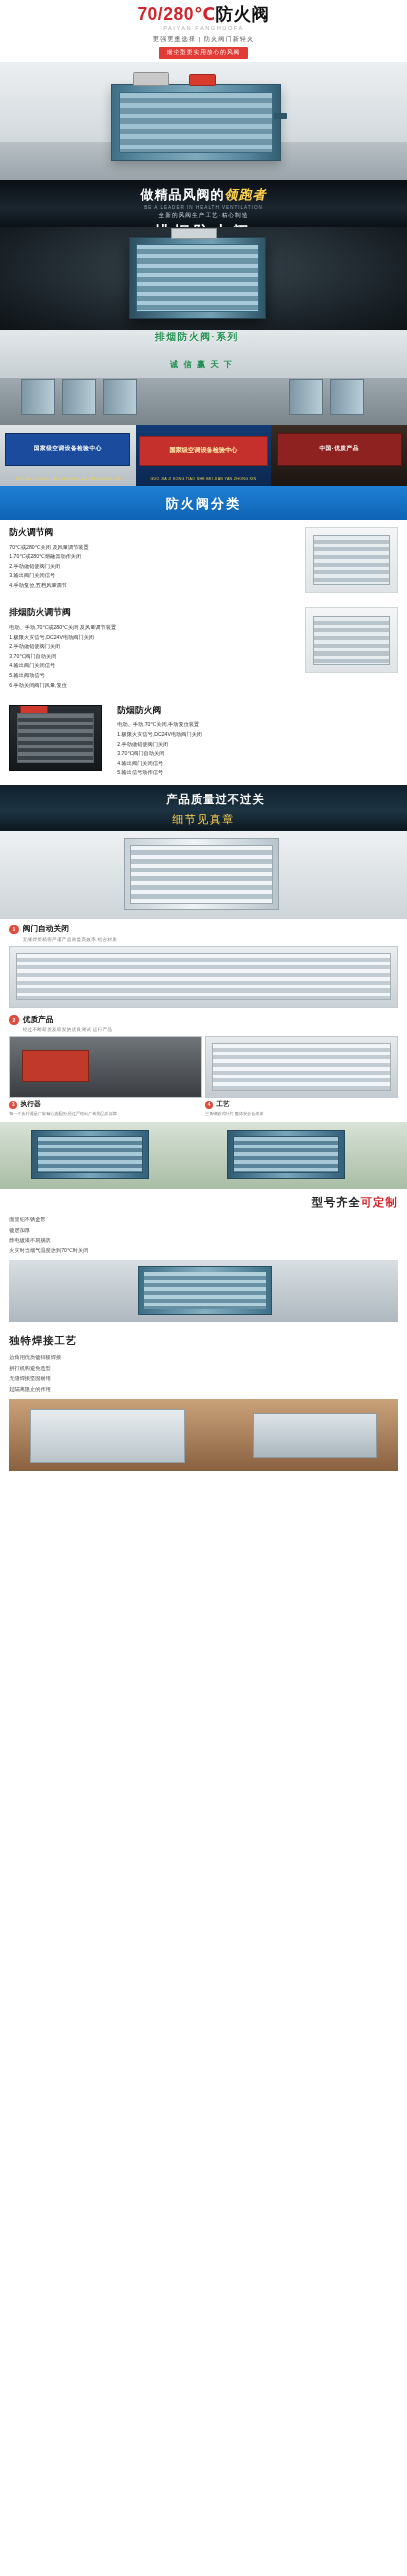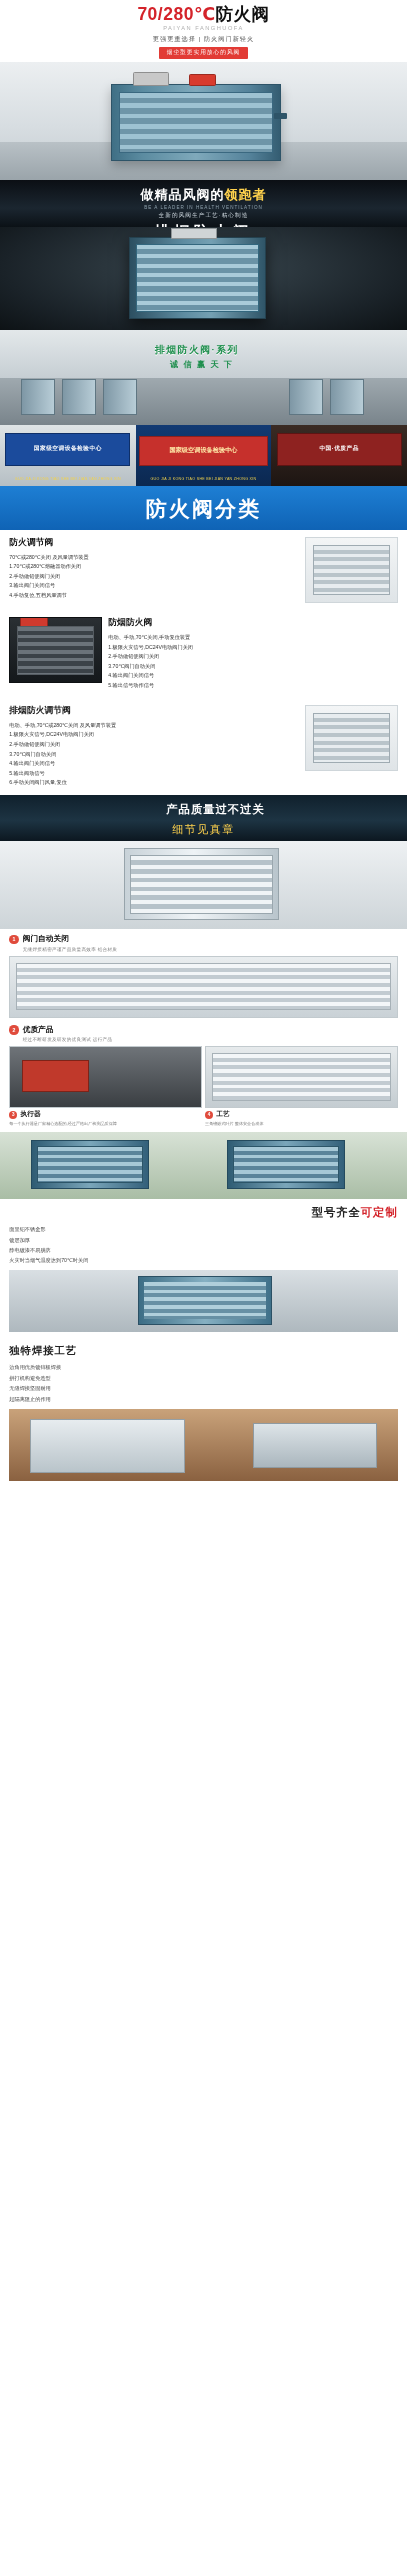--- a/index.html
+++ b/index.html
@@ -89,21 +89,21 @@
   
   .slogan {
     position: relative;
     height: 47px;
     background: linear-gradient(180deg,#0b0f14 0%,#1b2630 60%,#0b1116 100%);
     color:#fff;
     text-align:center;
     padding-top:5.2px;
   }
   .slogan .l1 { font-size: 13px; font-weight:bold; letter-spacing:1px; }
-  .slogan .l1 .accent { color:#ffd24d; }
+  .slogan .l1 .accent { color:#ffd24d;font-style:italic; }
   .slogan .en { font-size:4.6px; color:#8fa2ae; letter-spacing:1px; margin-top:1px;}
   .slogan .l2 { font-size: 5.7px; color:#cfd9e0; letter-spacing:1px; margin-top:2.6px;}
   .slogan .big { font-size: 15.5px; font-weight:bold; letter-spacing:4.1px; margin-top:2.1px; }
 
   
   .darkshot {
     position:relative; height:103px;
     background: radial-gradient(ellipse at 50% 40%, #3a4850 0%, #1a2228 70%, #0d1215 100%);
     overflow:hidden;
   }
@@ -128,21 +128,21 @@
     position:relative; height:95px;
     background: linear-gradient(180deg,#cfd6d9 0%,#b8c1c6 40%,#8e9aa1 100%);
     overflow:hidden;
   }
   .factory .wall {
     position:absolute; left:0; top:0; right:0; height:49px;
     background: linear-gradient(180deg,#e3e8ea,#c6ced3);
     border-bottom:1.5px solid #9aa5ab;
   }
   .factory .bannertext {
-    position:absolute; left:155px; top:14px;
+    position:absolute; left:155px; top:1px;
     color:#1f8f4e; font-size:9.8px; font-weight:bold; letter-spacing:1.5px;
     text-shadow:0 0.5px 0 #fff;
   }
   .factory .bannertext2 {
     position:absolute; left:170px; top:29px;
     color:#1f8f4e; font-size:8.2px; font-weight:bold; letter-spacing:1.5px;
   }
   .factory .ground {
     position:absolute; left:0; right:0; bottom:0; height:47px;
     background: linear-gradient(180deg,#9fa9af,#79848b);
@@ -173,24 +173,24 @@
     background:#c6302c; border:1px solid #8e1f1c; color:#ffe9a8;
     display:flex; align-items:center; justify-content:center;
     text-align:center; font-size:6.2px; font-weight:bold; line-height:1.4;
   }
 
   
   .bluetitle {
     background: linear-gradient(180deg,#1e7fd4 0%,#0f63b5 100%);
     color:#fff; text-align:center; padding:8.2px 0 7.2px 0;
   }
-  .bluetitle .t { font-size:21px; font-weight:bold; letter-spacing:2.1px; }
-
-  
-  .prow { display:flex; padding:7.2px 9.3px; gap:6px; align-items:flex-start; }
+  .bluetitle .t { font-size:13px; font-weight:bold; letter-spacing:2.1px; }
+
+  
+  .prow { display:flex; padding:7.2px 9.3px; gap:15px; align-items:flex-start; }
   .prow.rev { flex-direction: row-reverse; }
   .prow .txt { flex:1; }
   .prow .ptitle { font-size:8.8px; font-weight:bold; color:#111; margin-bottom:3.6px; }
   .prow .plist { font-size:5.2px; color:#333; line-height:1.85; }
   .prow .pic {
     width: 93px; height: 66px; flex:0 0 93px;
     background: linear-gradient(180deg,#f3f5f6,#dfe4e7);
     border:0.5px solid #cfd6da; position:relative; overflow:hidden;
   }
   .pic .blades {
@@ -368,56 +368,56 @@
       <div class="plist">
         <div>70℃或280℃关闭  及风量调节装置</div>
         <div>1.70℃或280℃熔融器动作关闭</div>
         <div>2.手动做铅使阀门关闭</div>
         <div>3.输出阀门关闭信号</div>
         <div>4.手动复位,五档风量调节</div>
       </div>
     </div>
   </div>
 
-  <div class="prow">
-    <div class="pic dark">
-      <div class="redmotor"></div>
-      <div class="blades"></div>
-    </div>
-    <div class="txt">
-      <div class="ptitle">防烟防火阀</div>
-      <div class="plist">
-        <div>电动、手动,70℃关闭,手动复位装置</div>
-        <div>1.极限火灾信号,DC24V电动阀门关闭</div>
-        <div>2.手动做铅使阀门关闭</div>
-        <div>3.70℃阀门自动关闭</div>
-        <div>4.输出阀门关闭信号</div>
-        <div>5.输出信号动作信号</div>
-      </div>
-    </div>
-  </div>
-
   <div class="prow rev">
     <div class="pic">
       <div class="blades"></div>
     </div>
     <div class="txt">
       <div class="ptitle">排烟防火调节阀</div>
       <div class="plist">
         <div>电动、手动,70℃或280℃关闭 及风量调节装置</div>
         <div>1.极限火灾信号,DC24V电动阀门关闭</div>
         <div>2.手动做铅使阀门关闭</div>
         <div>3.70℃阀门自动关闭</div>
         <div>4.输出阀门关闭信号</div>
         <div>5.输出阀动信号</div>
         <div>6.手动关闭阀门风量,复位</div>
       </div>
     </div>
   </div>
 
+  <div class="prow">
+    <div class="pic dark">
+      <div class="redmotor"></div>
+      <div class="blades"></div>
+    </div>
+    <div class="txt">
+      <div class="ptitle">防烟防火阀</div>
+      <div class="plist">
+        <div>电动、手动,70℃关闭,手动复位装置</div>
+        <div>1.极限火灾信号,DC24V电动阀门关闭</div>
+        <div>2.手动做铅使阀门关闭</div>
+        <div>3.70℃阀门自动关闭</div>
+        <div>4.输出阀门关闭信号</div>
+        <div>5.输出信号动作信号</div>
+      </div>
+    </div>
+  </div>
+
   <div class="qbanner">
     <div class="q1">产品质量过不过关</div>
     <div class="q2">细节见真章</div>
   </div>
 
   <div class="bigphoto">
     <div class="unit">
       <div class="lv"></div>
     </div>
   </div>

